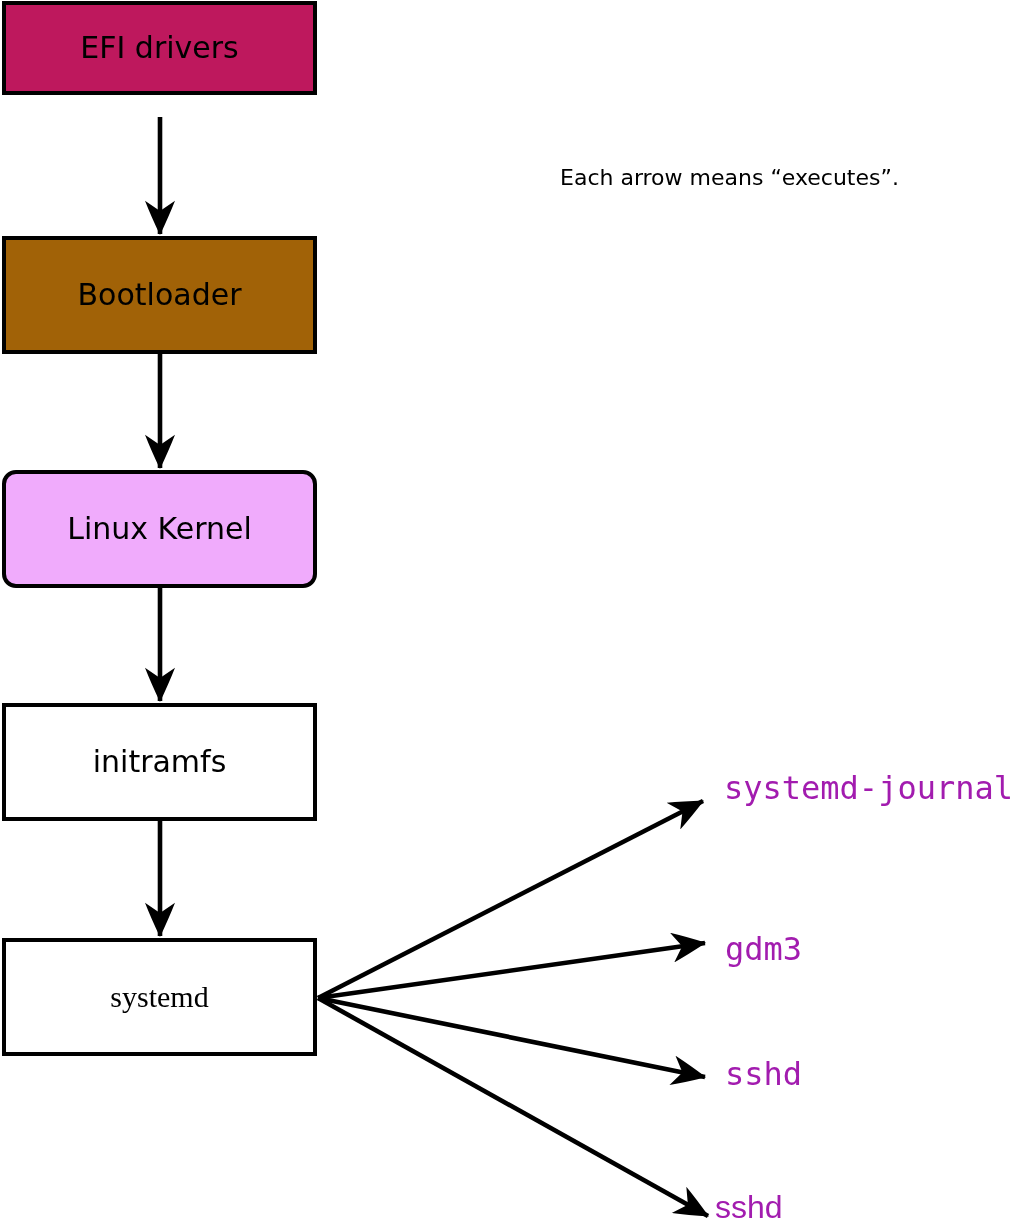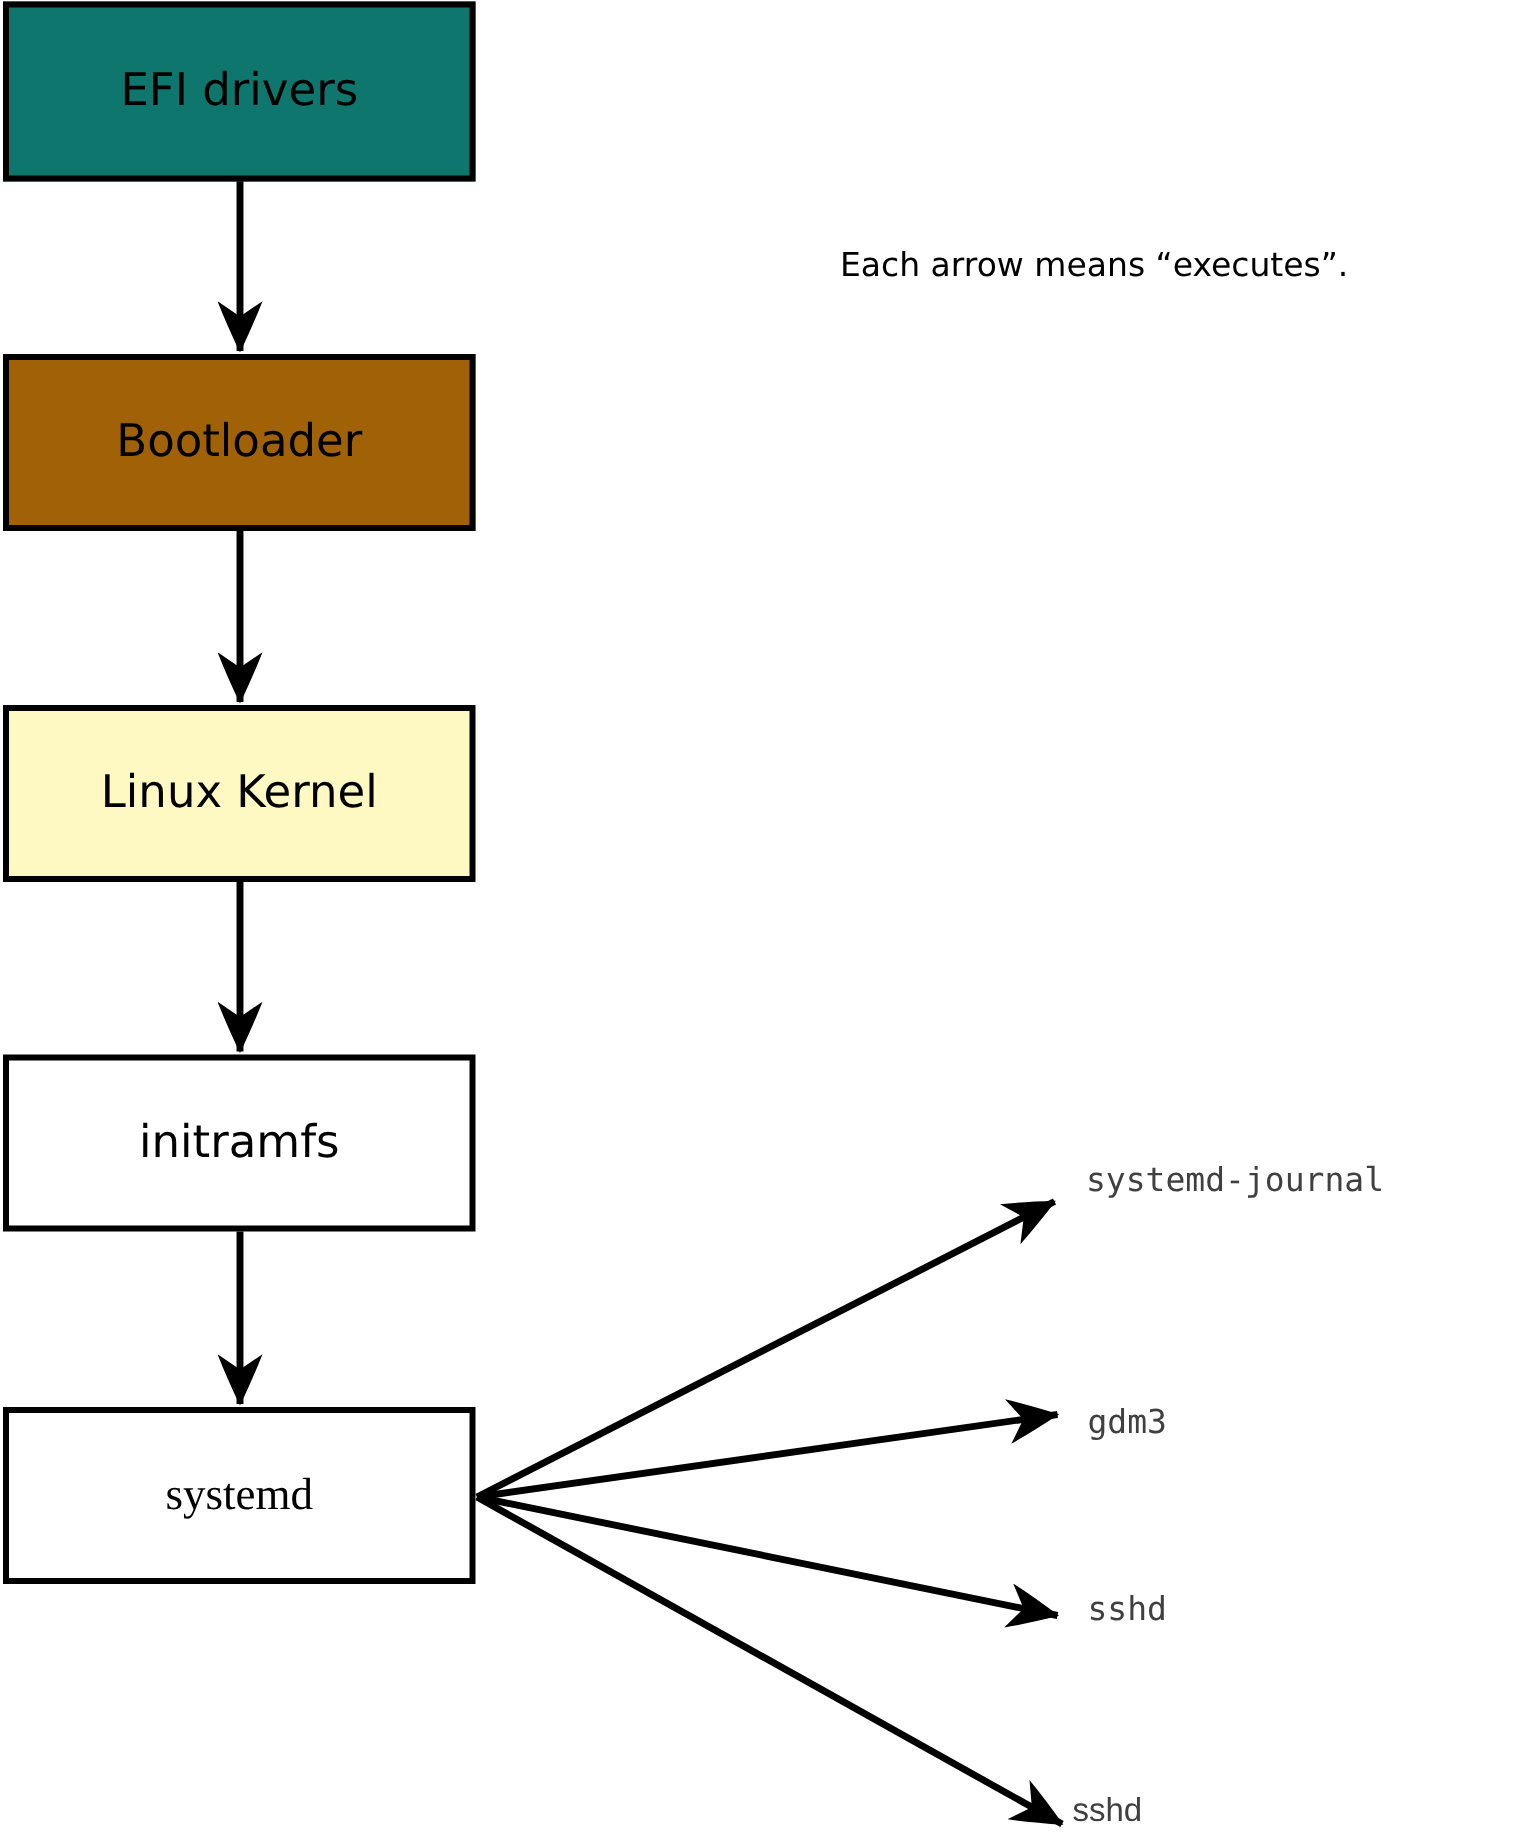--- a/index.html
+++ b/index.html
@@ -35,23 +35,23 @@
   .node-box .node-label {
     font-size: 30px;
     line-height: 1;
     white-space: nowrap;
     color: #000000;
   }
   .process-label {
     position: absolute;
     height: 40px;
     line-height: 40px;
-    font-size: 22px;
+    font-size: 32px;
     white-space: nowrap;
-    color: #404040;
+    color: #a21caf;
   }
   .process-label.mono {
     font-family: "DejaVu Sans Mono", monospace;
   }
   .process-label.plain {
     font-family: Liberation Sans, sans-serif;
   }
   #legend-note {
     position: absolute;
     left: 560px;
@@ -84,27 +84,27 @@
         <line x1="160" y1="586" x2="160" y2="701" class="edge-line" stroke="#000000" marker-end="url(#arrowhead)"></line>
         <line x1="160" y1="819" x2="160" y2="936" class="edge-line" stroke="#000000" marker-end="url(#arrowhead)"></line>
         <line x1="318" y1="998" x2="703" y2="801" class="edge-line" stroke="#000000" marker-end="url(#arrowhead)"></line>
         <line x1="318" y1="998" x2="705" y2="943" class="edge-line" stroke="#000000" marker-end="url(#arrowhead)"></line>
         <line x1="318" y1="998" x2="705" y2="1077" class="edge-line" stroke="#000000" marker-end="url(#arrowhead)"></line>
         <line x1="318" y1="998" x2="708" y2="1216" class="edge-line" stroke="#000000" marker-end="url(#arrowhead)"></line>
       </g>
   </svg>
 
   <div id="nodes-layer">
-      <div class="node-box" style="left: 2px; top: 1px; width: 315px; height: 120px; border-color: rgb(0, 0, 0); background: #0f766e;">
+      <div class="node-box" style="left: 2px; top: 1px; width: 315px; height: 94px; border-color: rgb(0, 0, 0); background: #be185d;">
         <span class="node-label">EFI drivers</span>
       </div>
       <div class="node-box" style="left: 2px; top: 236px; width: 315px; height: 118px; border-color: rgb(0, 0, 0); background: #a16207;">
         <span class="node-label">Bootloader</span>
       </div>
-      <div class="node-box" style="left: 2px; top: 470px; width: 315px; height: 118px; border-color: rgb(0, 0, 0); background: #fef9c3;">
+      <div class="node-box" style="left: 2px; top: 470px; width: 315px; height: 118px; border-color: rgb(0, 0, 0); background: #f0abfc; border-radius: 14px;">
         <span class="node-label">Linux Kernel</span>
       </div>
       <div class="node-box" style="left: 2px; top: 703px; width: 315px; height: 118px; border-color: rgb(0, 0, 0); background: rgb(255, 255, 255);">
         <span class="node-label">initramfs</span>
       </div>
       <div class="node-box" style="left: 2px; top: 938px; width: 315px; height: 118px; border-color: rgb(0, 0, 0); background: rgb(255, 255, 255); font-family: Liberation Serif, serif;">
         <span class="node-label">systemd</span>
       </div>
     </div>
 

